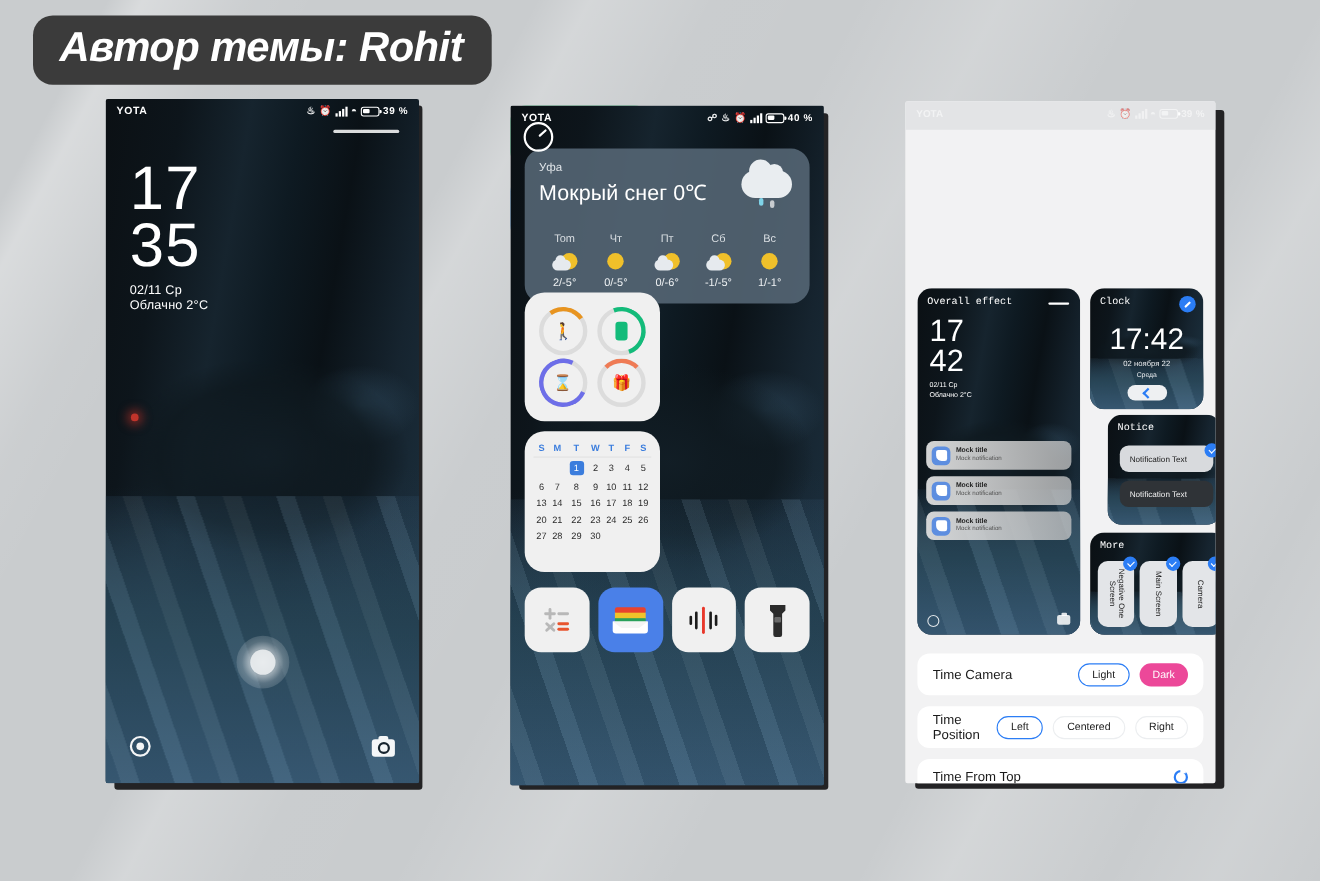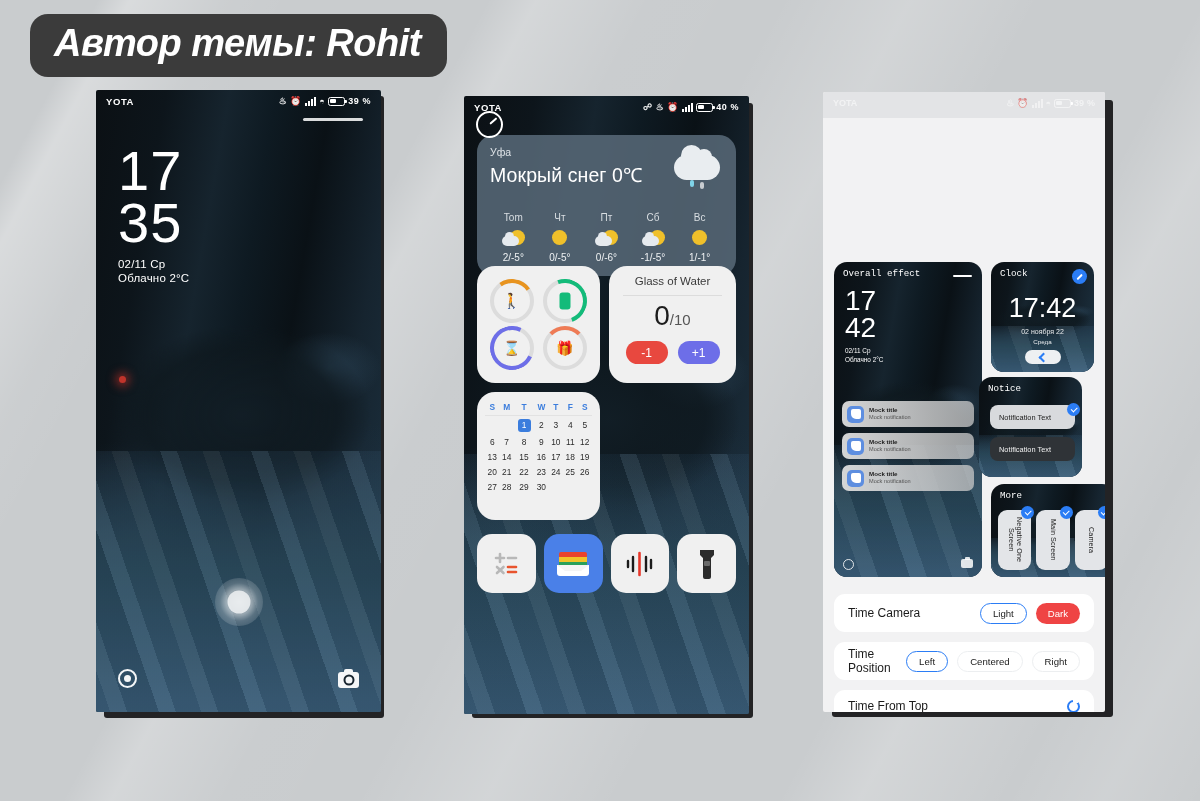--- a/index.html
+++ b/index.html
@@ -264,21 +264,21 @@
   #pn-clock .time { position:absolute; left:0; right:0; top: 31px; text-align:center; color:#fff; font-size:27px; font-weight:300; z-index:3; }
   #pn-clock .d1 { position:absolute; left:0; right:0; top: 66px; text-align:center; color:#e8ebee; font-size:7px; z-index:3; }
   #pn-clock .d2 { position:absolute; left:0; right:0; top: 76px; text-align:center; color:#e8ebee; font-size:6.2px; z-index:3; }
   .edit-badge { position:absolute; right:7px; top:7px; width:15px; height:15px; border-radius:50%; background:#2b7df5;
     display:flex; align-items:center; justify-content:center; z-index:4; }
   .edit-badge::after { content:""; width:7px; height:1.6px; background:#fff; transform: rotate(-45deg); border-radius:1px; }
   .navpill { position:absolute; left:50%; transform:translateX(-50%); bottom:8px; width:36px; height:14px;
     border-radius:8px; background:#eef0f2; display:flex; align-items:center; justify-content:center; z-index:3; }
   .navpill::after { content:""; width:5px; height:5px; border-left:2px solid #2b7df5; border-bottom:2px solid #2b7df5; transform: rotate(45deg); margin-left:2px; }
 
-  #pn-notice { left: 156px; top: 285px; width: 103px; height: 100px; }
+  #pn-notice { left: 184px; top: 285px; width: 103px; height: 100px; }
   .ntf { position: absolute; border-radius: 8px; z-index: 3; display:flex; align-items:center; padding-left:9px; }
   .ntf.a { left: 11px; top: 28px; width: 85px; height: 24px; background: #d8dadd; color:#1a1a1a; font-size: 7.4px; }
   .ntf.b { left: 11px; top: 60px; width: 85px; height: 24px; background: #2f3337; color:#f0f0f0; font-size: 7.4px; }
   .chk { position:absolute; width: 13px; height: 13px; border-radius: 50%; background:#2b7df5; z-index: 5;
     display:flex; align-items:center; justify-content:center; }
   .chk::after { content:""; width:5px; height:2.5px; border-left:1.6px solid #fff; border-bottom:1.6px solid #fff; transform: rotate(-45deg); margin-bottom:1.5px; }
 
   #pn-more { left: 168px; top: 392px; width: 124px; height: 93px; }
   .vchips { position: absolute; left: 7px; right: 7px; top: 26px; bottom: 7px; display: flex; gap: 5px; z-index: 3; }
   .vchip { flex: 1; background: #e3e5e8; border-radius: 9px; position: relative;
@@ -288,21 +288,21 @@
     line-height: 1.15; text-align: center; letter-spacing: 0.1px;
   }
 
   
   .srow { position: absolute; left: 11px; width: 260px; background: #fff; border-radius: 11px;
     display: flex; align-items: center; padding: 0 14px; }
   .srow .lbl { font-size: 12px; color: #1b1b1b; }
   .pill { height: 21px; border-radius: 11px; display: flex; align-items: center; justify-content: center;
     font-size: 9.6px; padding: 0 12px; }
   .pill.sel { border: 1.6px solid #2b7df5; color: #1b1b1b; background: #fff; }
-  .pill.dark { background: #ef4444; color: #fff; }
+  .pill.dark { background: #ec4899; color: #fff; }
   .pill.plain { background: #fff; color: #1b1b1b; border: 1px solid #eceef0; }
 
   #row-color { top: 502px; height: 38px; justify-content: space-between; }
   #row-color .grp { display: flex; gap: 9px; }
   #row-pos { top: 550px; height: 38px; justify-content: space-between; }
   #row-pos .grp { display: flex; gap: 9px; }
   #row-top { top: 598px; height: 60px; flex-direction: column; align-items: stretch; padding-top: 9px; }
   #row-top .hd { display: flex; align-items: center; justify-content: space-between; }
   .refresh-ico { width: 13px; height: 13px; border-radius: 50%; border: 2px solid #2b7df5; position: relative; }
   .refresh-ico::after { content:""; position:absolute; left:4px; top:-2px; width:5px; height:3px; background:#fff; }
@@ -450,29 +450,20 @@
       <div class="rg-arc" style="border:4px solid transparent;border-top-color:#6d6ee8;border-left-color:#6d6ee8;border-bottom-color:#6d6ee8;transform:rotate(-20deg)"></div>
       <div class="rg-inner" style="font-size:14px;color:#6d6ee8">⌛</div>
     </div>
     <div class="ring-wrap" style="left:66px;top:60px">
       <div class="rg"></div>
       <div class="rg-arc" style="border:4px solid transparent;border-top-color:#ef7b55;transform:rotate(0deg)"></div>
       <div class="rg-inner" style="font-size:14px;color:#ef7b55">🎁</div>
     </div>
   </div>
 
-  <div class="card" id="w-water">
-    <div class="t">Glass of Water</div>
-    <div class="hr"></div>
-    <div class="num"><span style="font-size:28px;color:#1c1c1c">0</span><span>/10</span></div>
-    <div class="btns">
-      <div class="btn" style="background:#e8483f">-1</div>
-      <div class="btn" style="background:#6d6ee8">+1</div>
-    </div>
-  </div>
 
   <div class="card" id="w-cal">
     <table>
       <tbody>
           <tr>
         <th>S</th>
         <th>M</th>
         <th>T</th>
         <th>W</th>
         <th>T</th>

